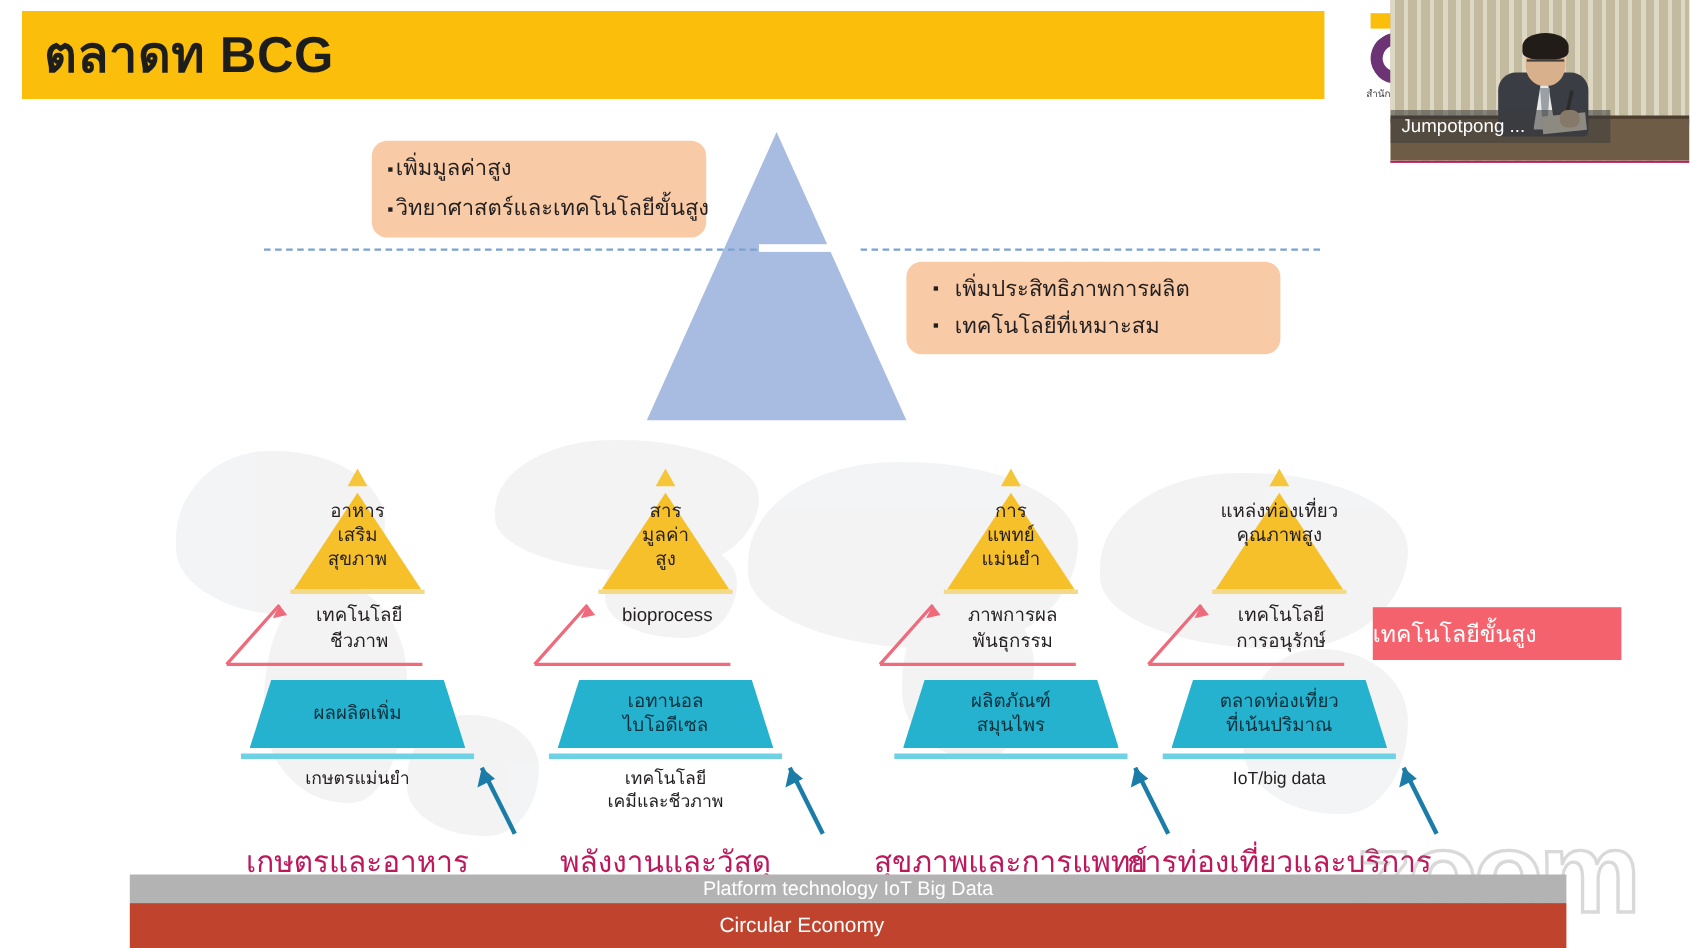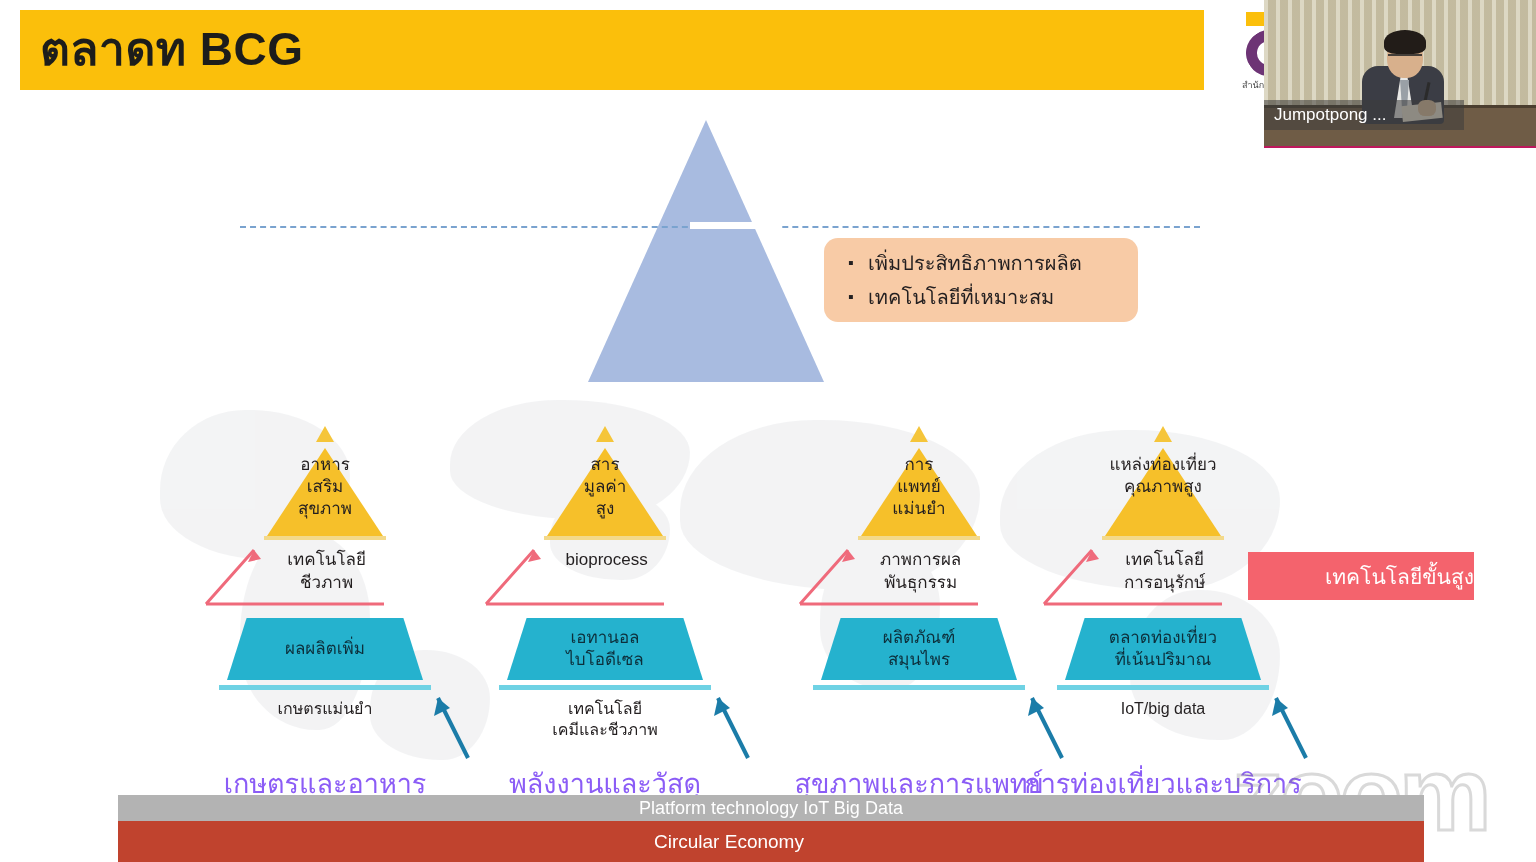--- a/index.html
+++ b/index.html
@@ -37,21 +37,21 @@
   .logo-cap { position: absolute; left: 2px; top: 74px; font-size: 9px; color: #3a3a3a; }
 
   
   .callout {
     position: absolute; background: #f8cba6; border-radius: 14px;
     color: #231f20; font-size: 20px; line-height: 34px; padding: 8px 14px;
   }
   #callout-top { left: 338px; top: 128px; width: 304px; }
   #callout-top .li { white-space: nowrap; }
   #callout-top .li::before { content: "\25AA"; margin-right: 2px; font-size: 16px; }
-  #callout-right { left: 824px; top: 238px; width: 314px; }
+  #callout-right { left: 824px; top: 238px; width: 340px; }
   #callout-right .li { white-space: nowrap; padding-left: 30px; position: relative; }
   #callout-right .li::before {
     content: "\25AA"; position: absolute; left: 10px; top: 0; font-size: 16px;
   }
 
   
   .big-tri {
     position: absolute; left: 588px; top: 120px;
     width: 0; height: 0;
     border-left: 118px solid transparent; border-right: 118px solid transparent;
@@ -107,35 +107,35 @@
   .trap-base {
     position: absolute; left: 50%; top: 265px; transform: translateX(-50%);
     width: 212px; height: 5px; background: #6fd2e4;
   }
   .bottom-tech {
     position: absolute; left: 50%; top: 278px; transform: translateX(-50%);
     text-align: center; font-size: 16px; line-height: 21px; color: #231f20; white-space: nowrap;
   }
   .sector-name {
     position: absolute; left: 50%; top: 342px; transform: translateX(-50%);
-    text-align: center; font-size: 27px; color: #8b5cf6; white-space: nowrap;
+    text-align: center; font-size: 27px; color: #be185d; white-space: nowrap;
   }
   .up-arrow { position: absolute; right: -4px; top: 268px; width: 46px; height: 72px; }
 
   
   .badge-blue {
     position: absolute; left: 18px; top: 662px; width: 166px; height: 72px;
     background: #1573c0; border-radius: 6px; color: #fff;
     display: flex; align-items: center; justify-content: center; text-align: center;
     font-size: 19px; line-height: 27px;
   }
   .badge-red {
     position: absolute; left: 1248px; top: 552px; width: 226px; height: 48px;
     background: #f4636d; color: #fff;
-    display: flex; align-items: center; justify-content: flex-end;
+    display: flex; align-items: center; justify-content: flex-start;
     font-size: 21px;
   }
 
   
   .bar-gray {
     position: absolute; left: 118px; top: 795px; width: 1306px; height: 26px;
     background: #b3b3b3; color: #fff; font-size: 18px;
     display: flex; align-items: center; justify-content: center;
   }
   .bar-red {
@@ -229,20 +229,24 @@
   <div class="logo-box">
     <div class="logo-swatch"></div>
     <div class="logo-mark"></div>
     <div class="logo-cap">สำนักงาน</div>
   </div>
 
   <div class="big-tri"></div>
   <div class="dash-line"></div>
   <div class="dash-gap"></div>
 
+  <div class="callout" id="callout-top">
+    <div class="li">เพิ่มมูลค่าสูง</div>
+    <div class="li">วิทยาศาสตร์และเทคโนโลยีขั้นสูง</div>
+  </div>
 
   <div class="callout" id="callout-right">
     <div class="li">เพิ่มประสิทธิภาพการผลิต</div>
     <div class="li">เทคโนโลยีที่เหมาะสม</div>
   </div>
 
   <div class="col" id="col1">
     <div class="mini-tri"></div>
     <div class="gold-tri"></div>
     <div class="gold-base"></div>

